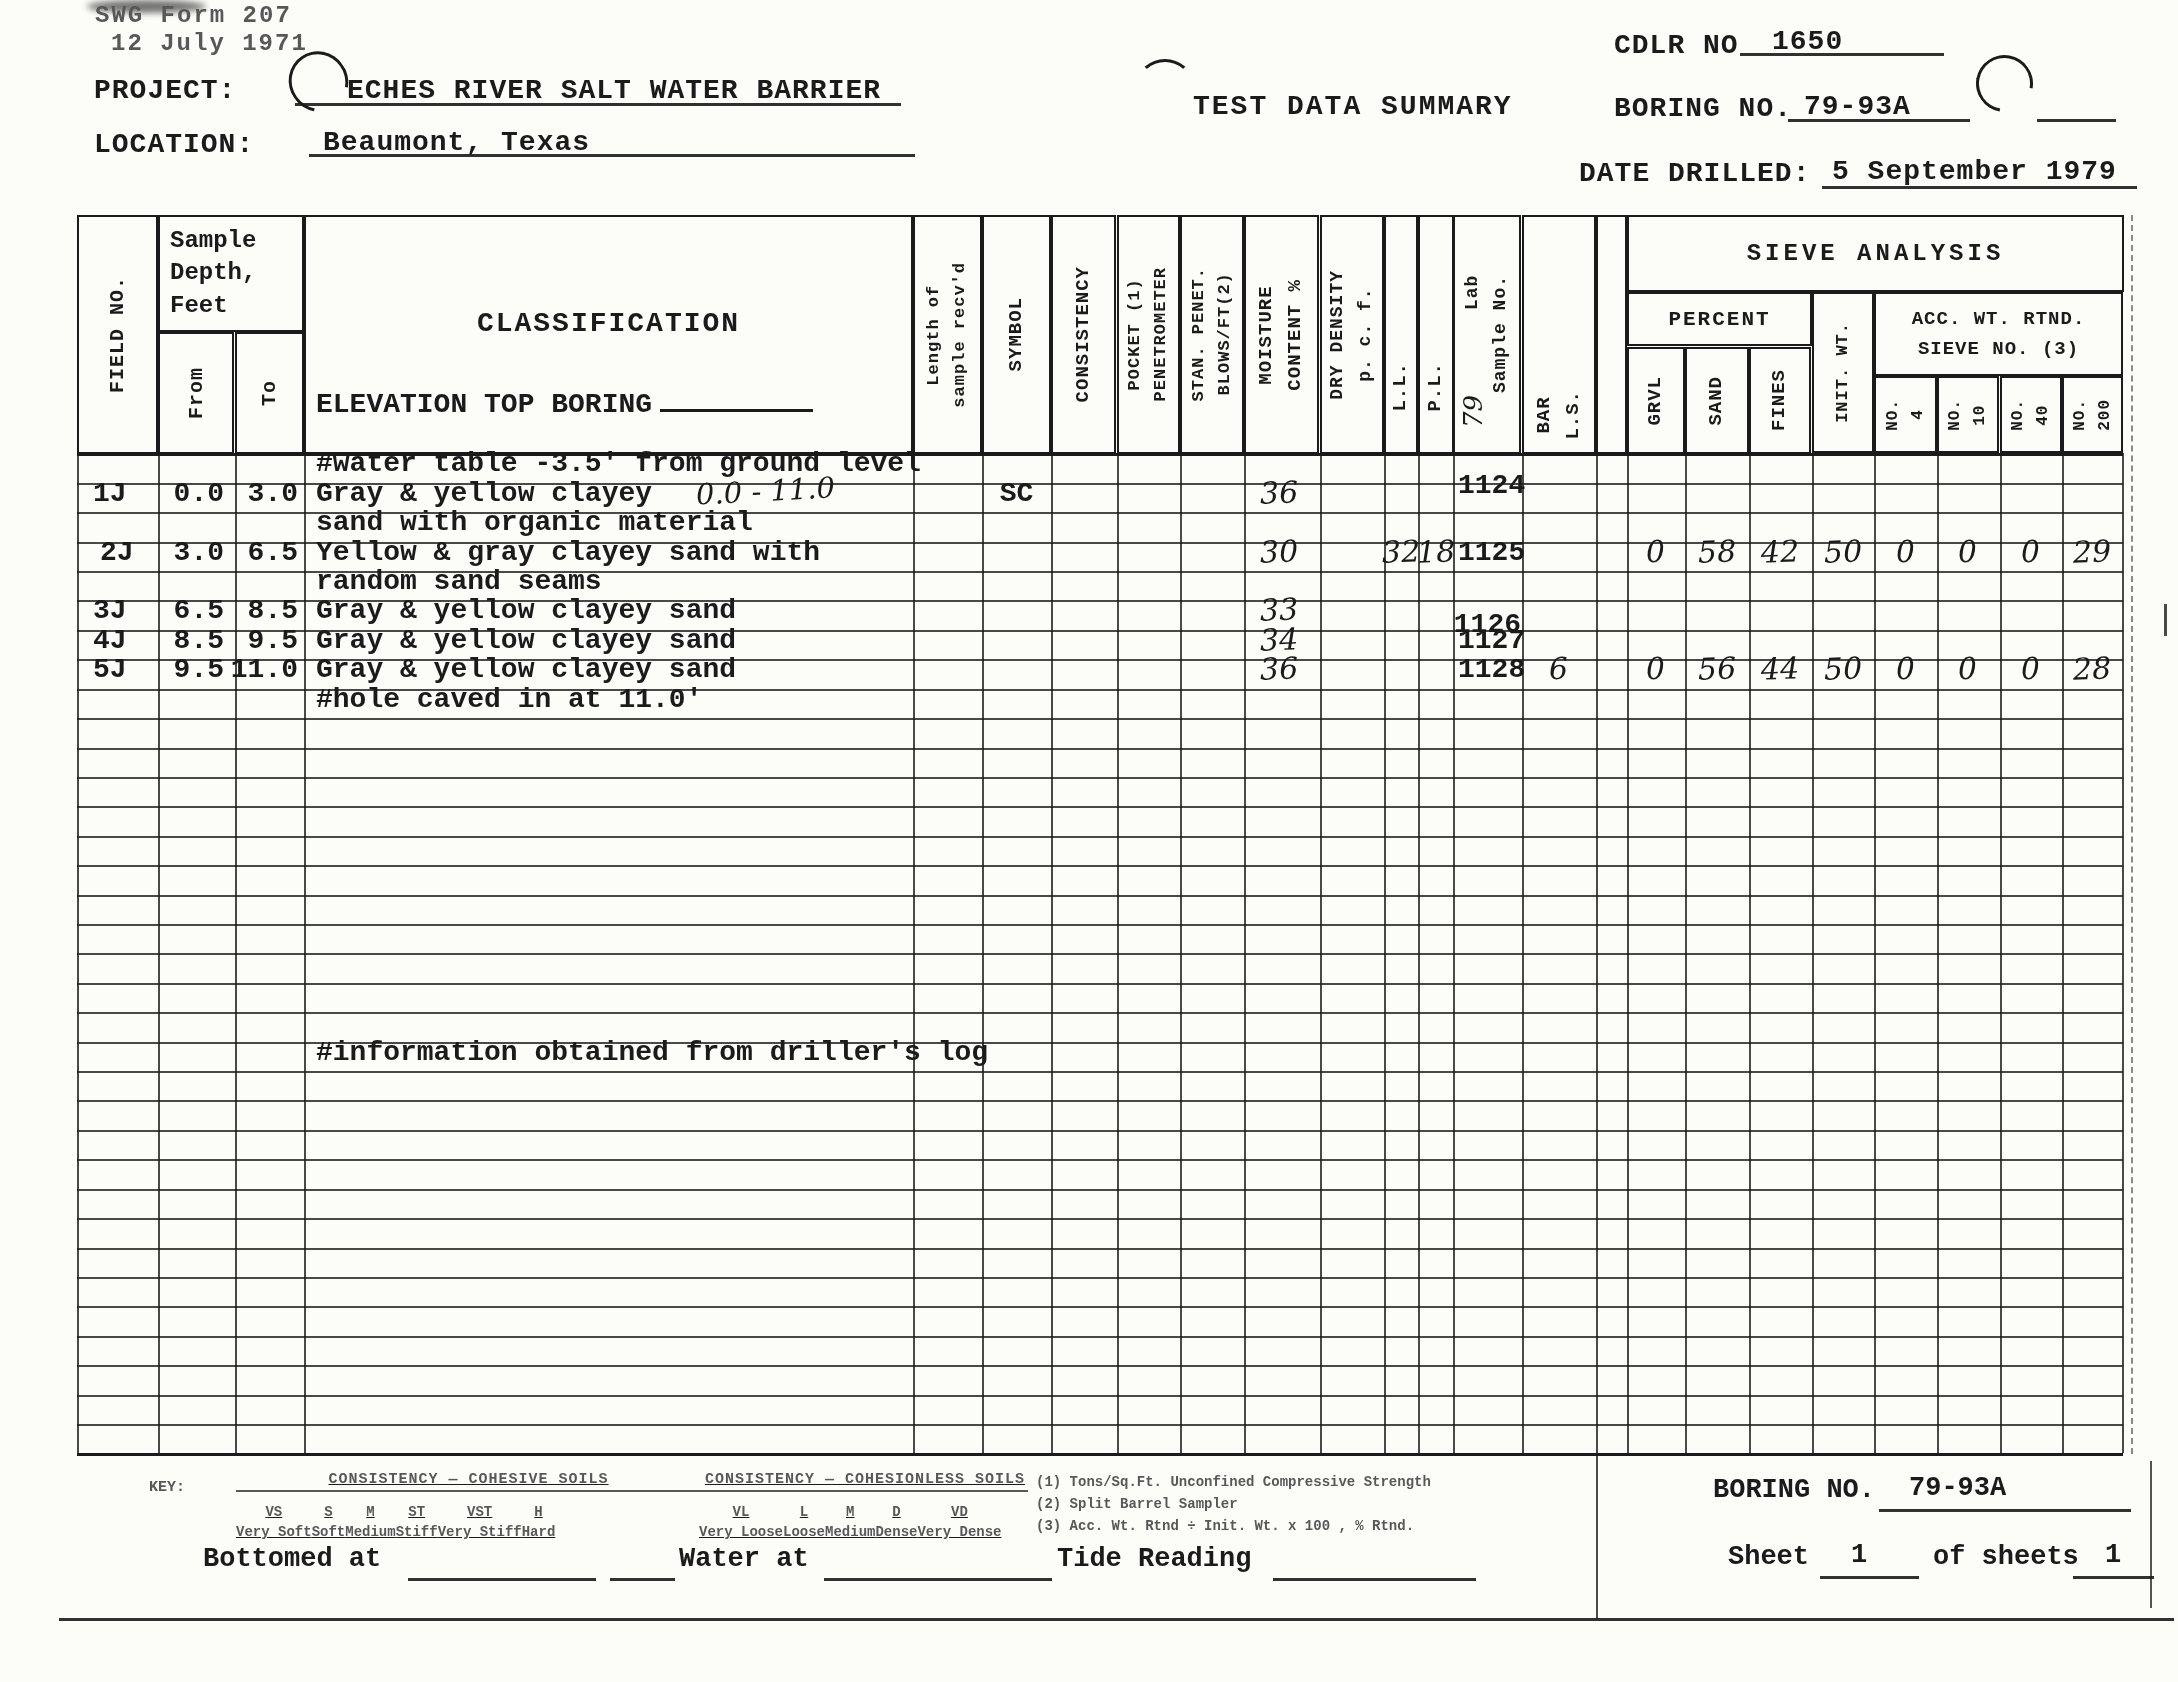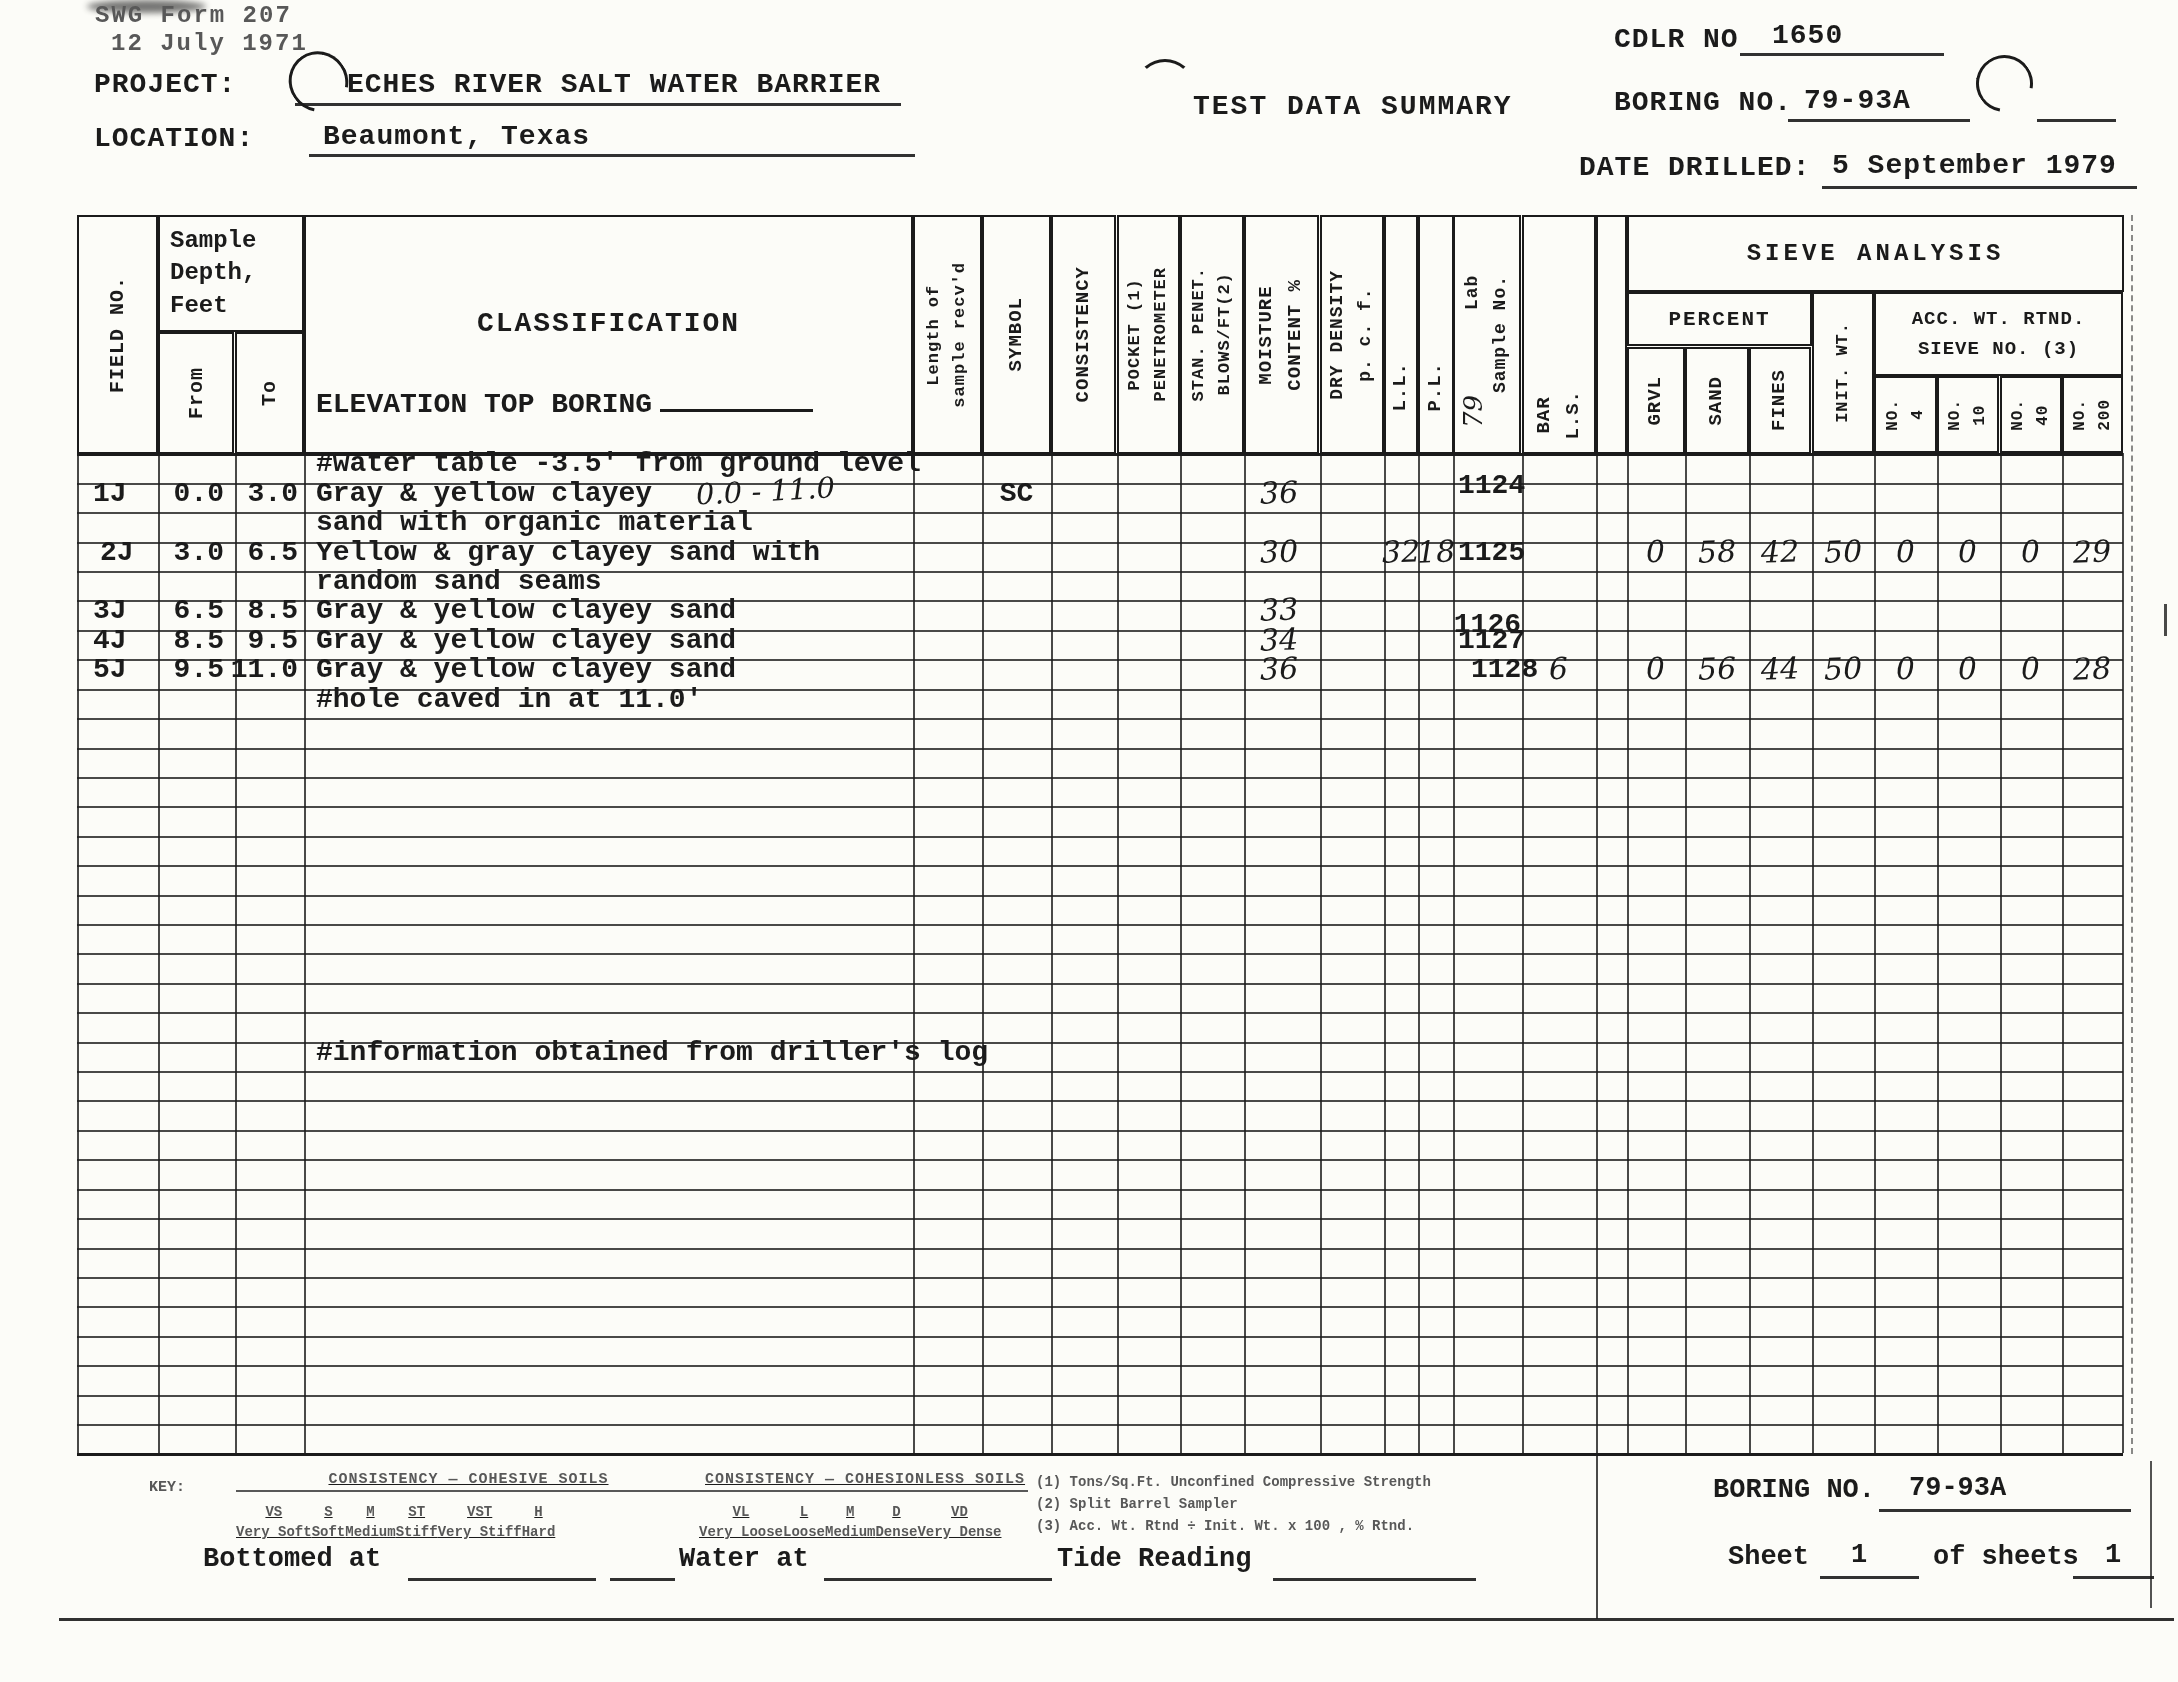--- a/index.html
+++ b/index.html
@@ -4,21 +4,21 @@
 <style>
   :root{ --ink:#1b1b1b; --faded:#585858; }
   html,body{margin:0;padding:0;}
   body{
     width:2178px;height:1682px;overflow:hidden;position:relative;
     background:#fcfcf8;color:var(--ink);
     font-family:"Liberation Mono",monospace;
   }
   .abs{position:absolute;}
   .small-faded{font:bold 24px "Liberation Mono",monospace;color:var(--faded);letter-spacing:2px;}
-  .lbl,.val{font:bold 28px "Liberation Mono",monospace;letter-spacing:1px;white-space:nowrap;}
+  .lbl,.val{font:bold 28px "Liberation Mono",monospace;letter-spacing:1px;white-space:nowrap;margin-top:6px;}
   .title{font:bold 28px "Liberation Mono",monospace;letter-spacing:2px;}
   .uline{border-bottom:3px solid var(--ink);height:0;opacity:.9;}
   .circle{border:3px solid var(--ink);border-radius:50%;border-bottom-color:transparent;transform:rotate(-35deg);}
   .arc{border:3px solid transparent;border-top-color:var(--ink);border-radius:50%;}
   .smudge{background:#1b1b1b;opacity:.6;filter:blur(3px);border-radius:50%;}
 
   
   .hcell{position:absolute;box-sizing:border-box;border:2px solid var(--ink);
          display:flex;align-items:center;justify-content:center;}
   .vt{writing-mode:vertical-rl;transform:rotate(180deg);white-space:pre-line;
@@ -371,21 +371,21 @@
     </div>
     <div class="cell" style="left: 235px; top: 659px; width: 69px; height: 29px; justify-content: flex-end; padding-left: 0px; padding-right: 6px;">
       <span class="t-txt">11.0</span>
     </div>
     <div class="cell" style="left: 304px; top: 659px; width: 609px; height: 29px; justify-content: flex-start; padding-left: 12px; padding-right: 0px;">
       <span class="t-txt">Gray &amp; yellow clayey sand</span>
     </div>
     <div class="cell" style="left: 1244px; top: 659px; width: 75px; height: 29px; justify-content: flex-start; padding-left: 16px; padding-right: 0px;">
       <span class="h-txt">36</span>
     </div>
-    <div class="cell" style="left: 1453px; top: 659px; width: 68px; height: 29px; justify-content: flex-start; padding-left: 18px; padding-right: 0px;">
+    <div class="cell" style="left: 1453px; top: 659px; width: 68px; height: 29px; justify-content: flex-start; padding-left: 5px; padding-right: 0px;">
       <span class="t-txt">1128</span>
     </div>
     <div class="cell" style="left: 1522px; top: 659px; width: 74px; height: 29px; justify-content: center; padding-left: 0px; padding-right: 0px;">
       <span class="h-txt">6</span>
     </div>
     <div class="cell" style="left: 1627px; top: 659px; width: 58px; height: 29px; justify-content: center; padding-left: 0px; padding-right: 0px;">
       <span class="h-txt">0</span>
     </div>
     <div class="cell" style="left: 1685px; top: 659px; width: 64px; height: 29px; justify-content: center; padding-left: 0px; padding-right: 0px;">
       <span class="h-txt">56</span>

